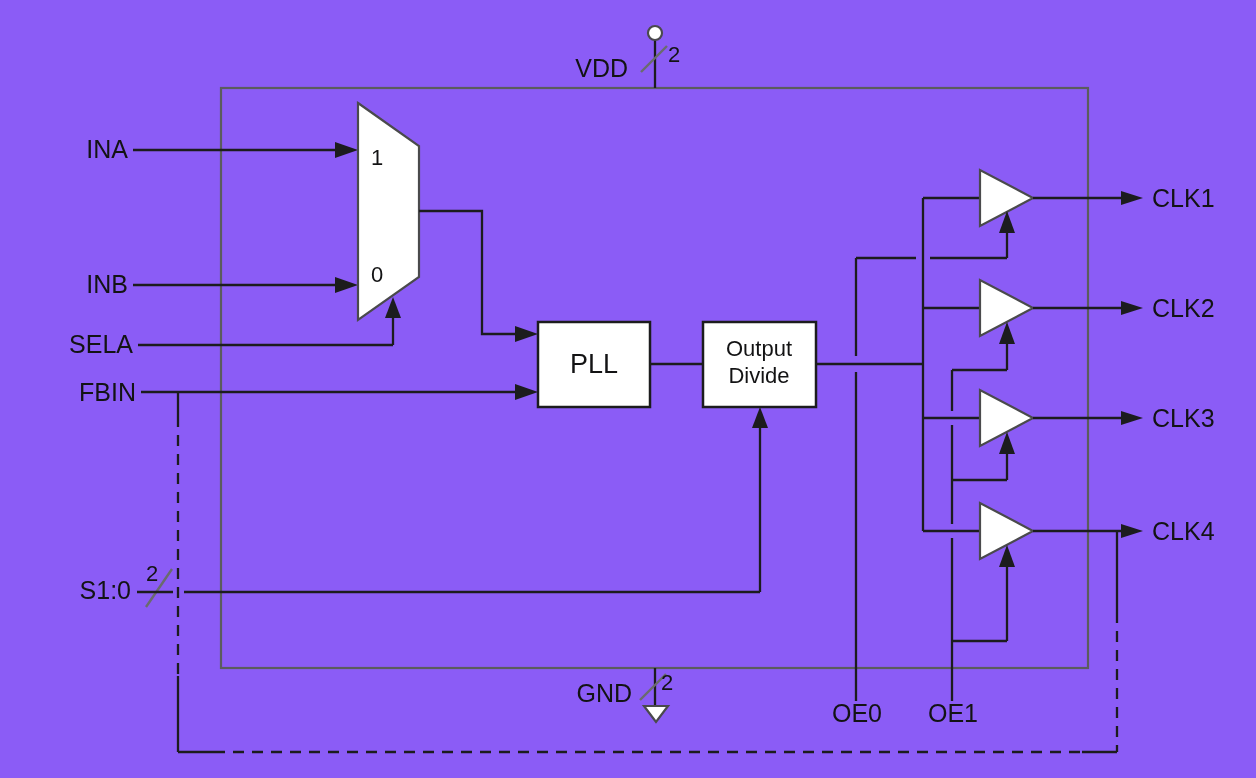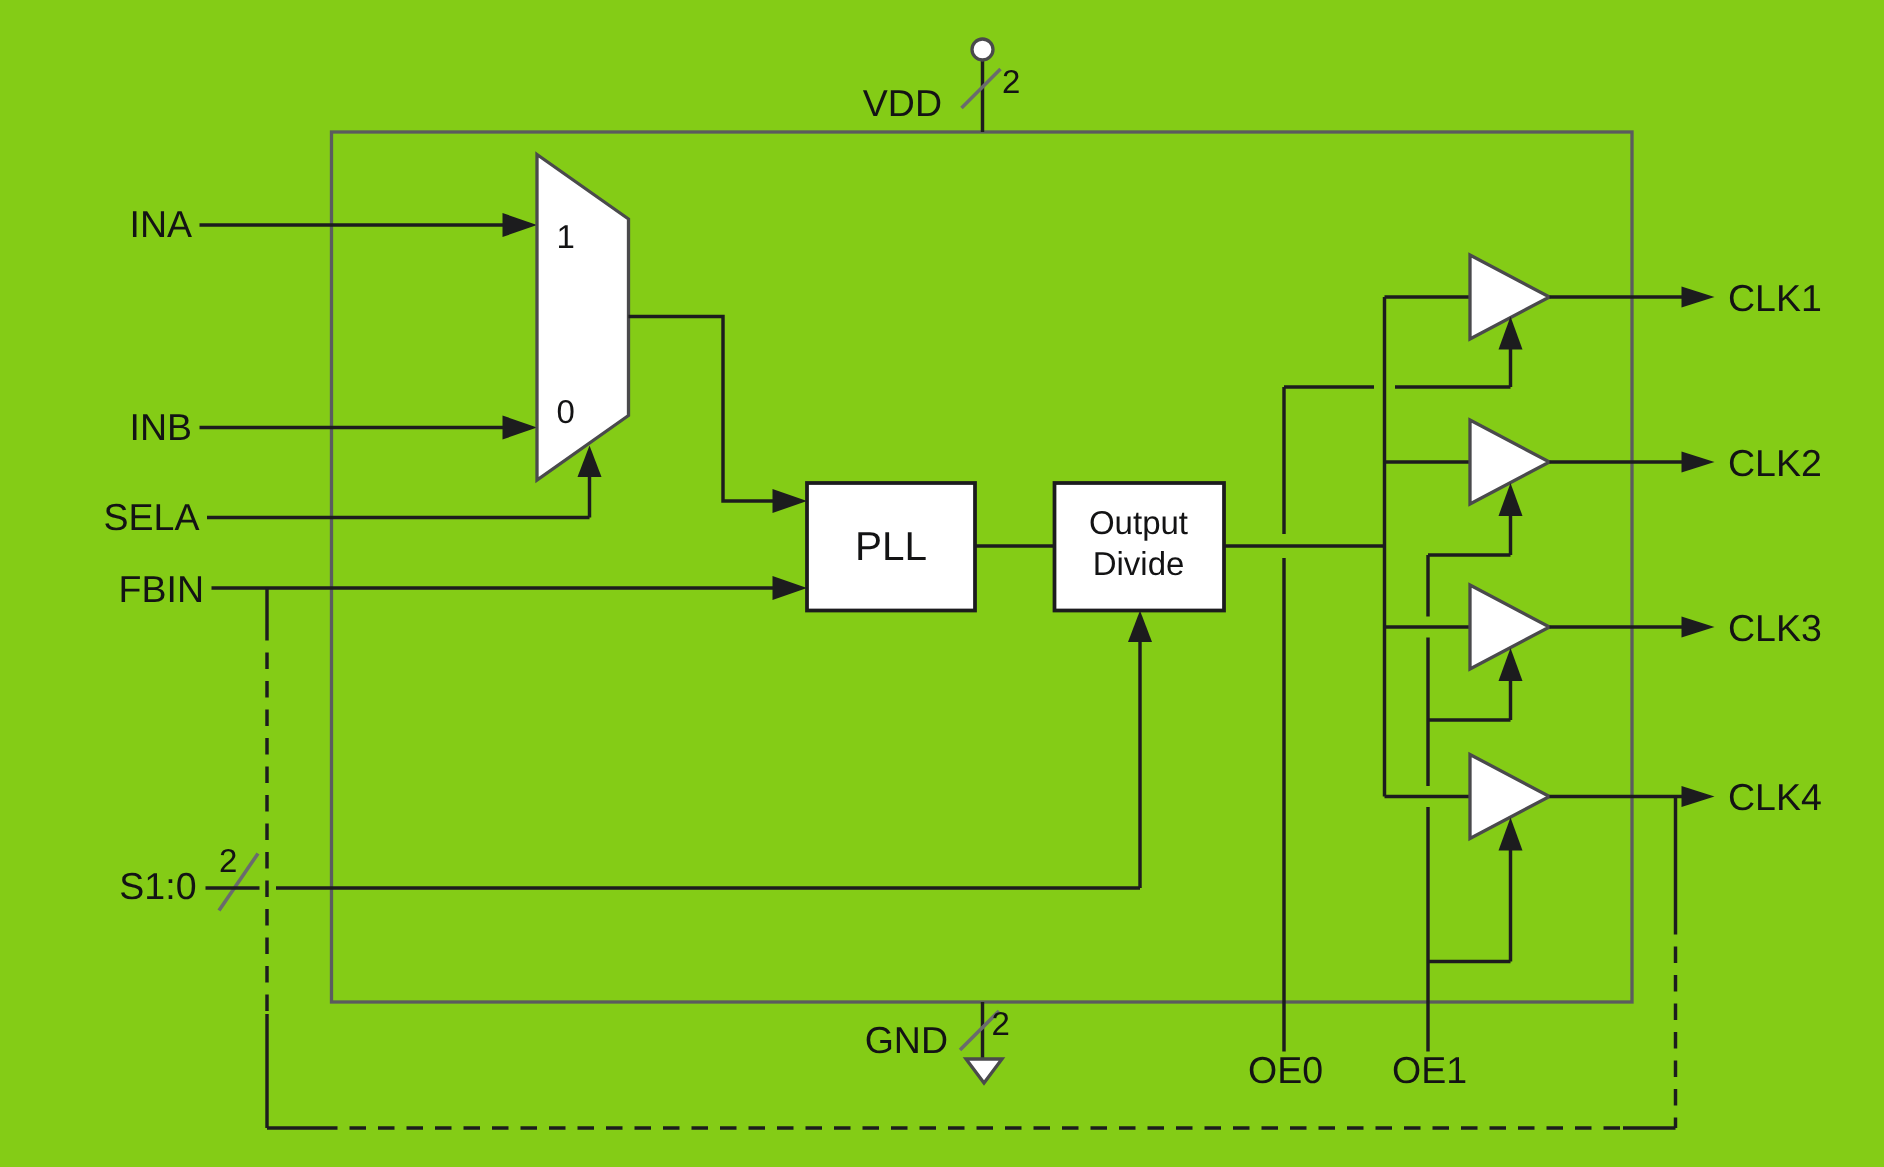--- a/index.html
+++ b/index.html
@@ -1,16 +1,16 @@
 <!DOCTYPE html>
 <html><head>
 <meta charset="utf-8">
 <style>
   html,body{margin:0;padding:0;background:#ffffff;}
-  .stage{position:relative;width:1256px;height:778px;background:#84cc16;overflow:hidden;}
+  .stage{position:relative;width:1256px;height:778px;background:#8b5cf6;overflow:hidden;}
   svg{display:block;}
   text{font-family:"Liberation Sans","DejaVu Sans",sans-serif;fill:#131314;}
   .port-label{font-size:25px;}
   .block-label{font-size:27px;}
   .block-label-sm{font-size:22px;}
   .digit-label{font-size:22px;}
   .bus-width{font-size:22px;}
   .wire{stroke:#1c1c1e;stroke-width:2.3;fill:none;}
   .wire-dashed{stroke:#1c1c1e;stroke-width:2.3;fill:none;stroke-dasharray:11 8;}
   .chip{stroke:#5b5c5e;stroke-width:2.2;fill:none;}

